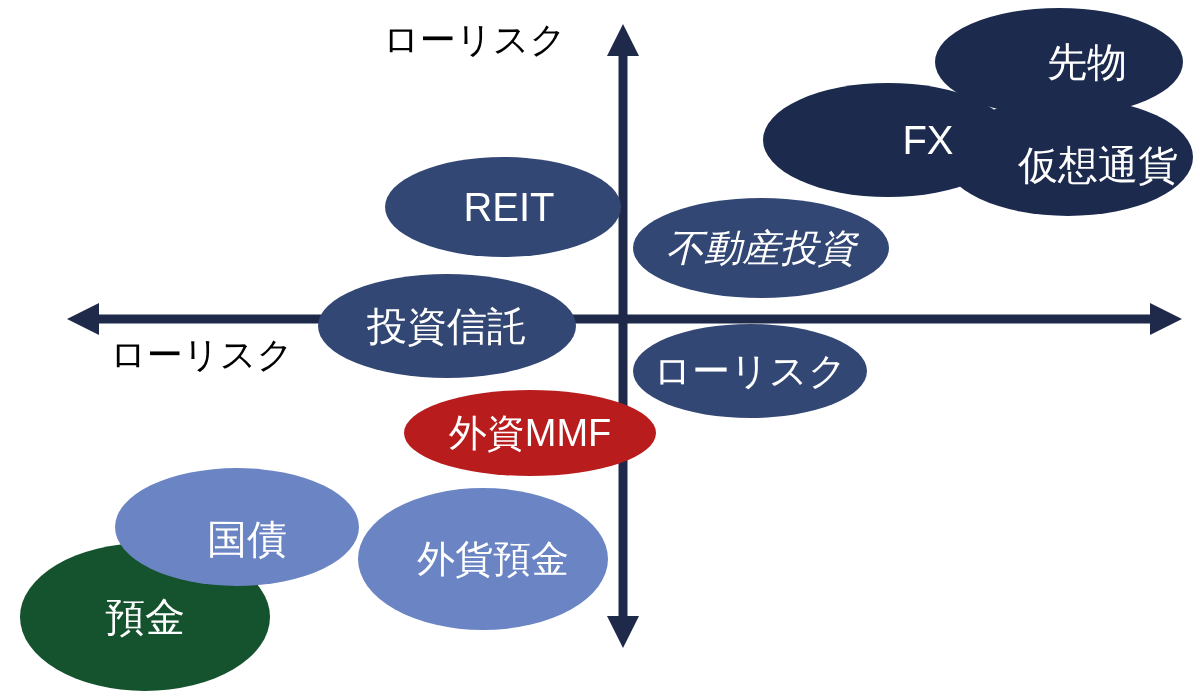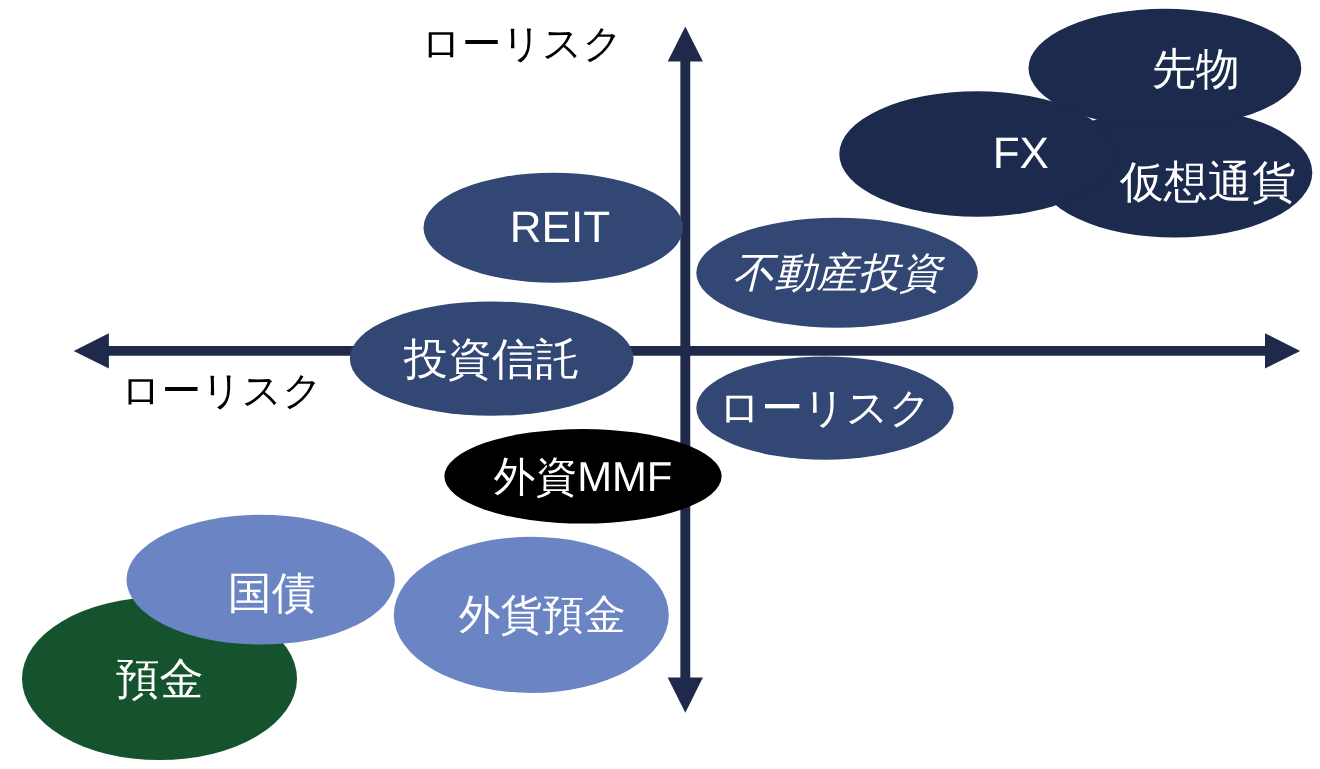--- a/index.html
+++ b/index.html
@@ -83,21 +83,21 @@
       </div>
       <div class="bubble" style="left: 633px; top: 198px; width: 256px; height: 100px; background: rgb(51, 71, 117); z-index: 4; font-size: 38px;">
         <span style="transform: translate(0px, 0px); font-style: italic;">不動産投資</span>
       </div>
       <div class="bubble" style="left: 318px; top: 274px; width: 258px; height: 104px; background: rgb(51, 71, 117); z-index: 4; font-size: 40px;">
         <span style="transform: translate(0px, 0px);">投資信託</span>
       </div>
       <div class="bubble" style="left: 633px; top: 324px; width: 234px; height: 94px; background: rgb(51, 71, 117); z-index: 4; font-size: 38px;">
         <span style="transform: translate(0px, 0px);">ローリスク</span>
       </div>
-      <div class="bubble" style="left: 404px; top: 390px; width: 252px; height: 86px; background: #000000; z-index: 4; font-size: 38px;">
+      <div class="bubble" style="left: 404px; top: 390px; width: 252px; height: 86px; background: #b91c1c; z-index: 4; font-size: 38px;">
         <span style="transform: translate(0px, 0px);">外資MMF</span>
       </div>
       <div class="bubble" style="left: 115px; top: 468px; width: 244px; height: 118px; background: rgb(107, 133, 196); z-index: 2; font-size: 40px;">
         <span style="transform: translate(10px, 0px); margin-top: 24px;">国債</span>
       </div>
       <div class="bubble" style="left: 358px; top: 488px; width: 250px; height: 142px; background: rgb(107, 133, 196); z-index: 3; font-size: 38px;">
         <span style="transform: translate(10px, 0px); text-align: center;">外貨預金</span>
       </div>
       <div class="bubble" style="left: 20px; top: 543px; width: 250px; height: 148px; background: #14532d; z-index: 1; font-size: 40px;">
         <span style="transform: translate(0px, 0px);">預金</span>

